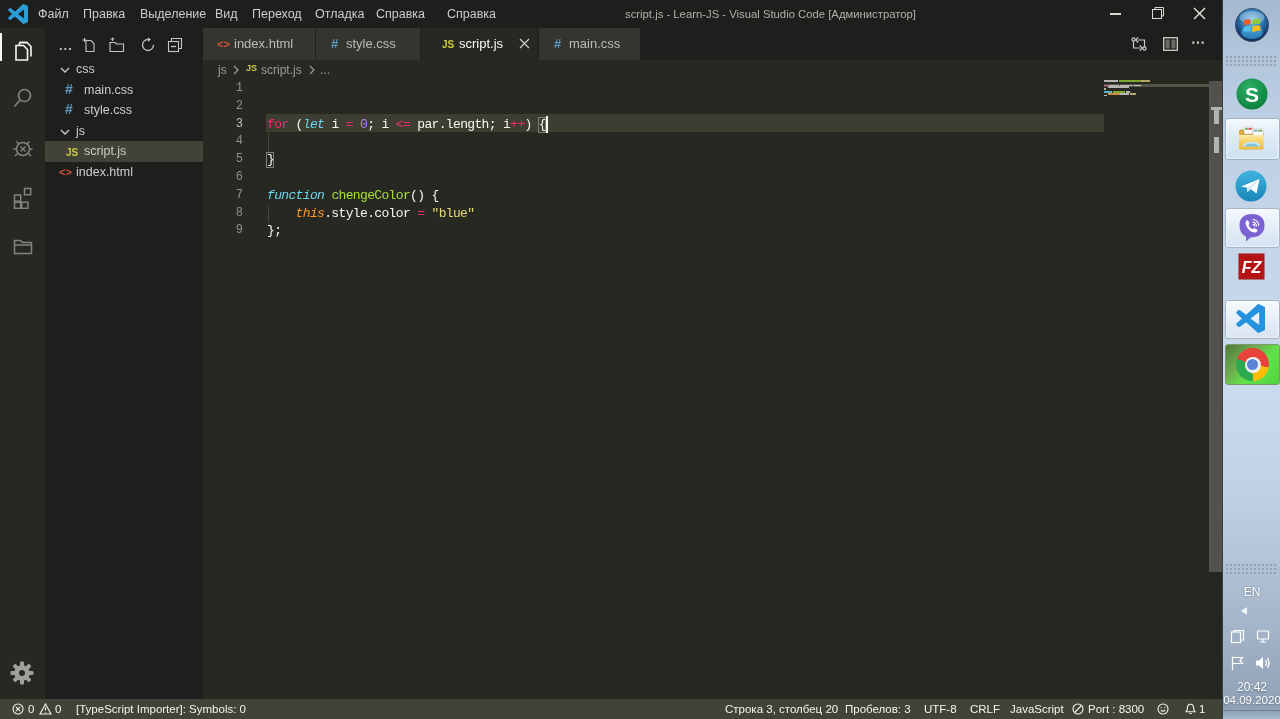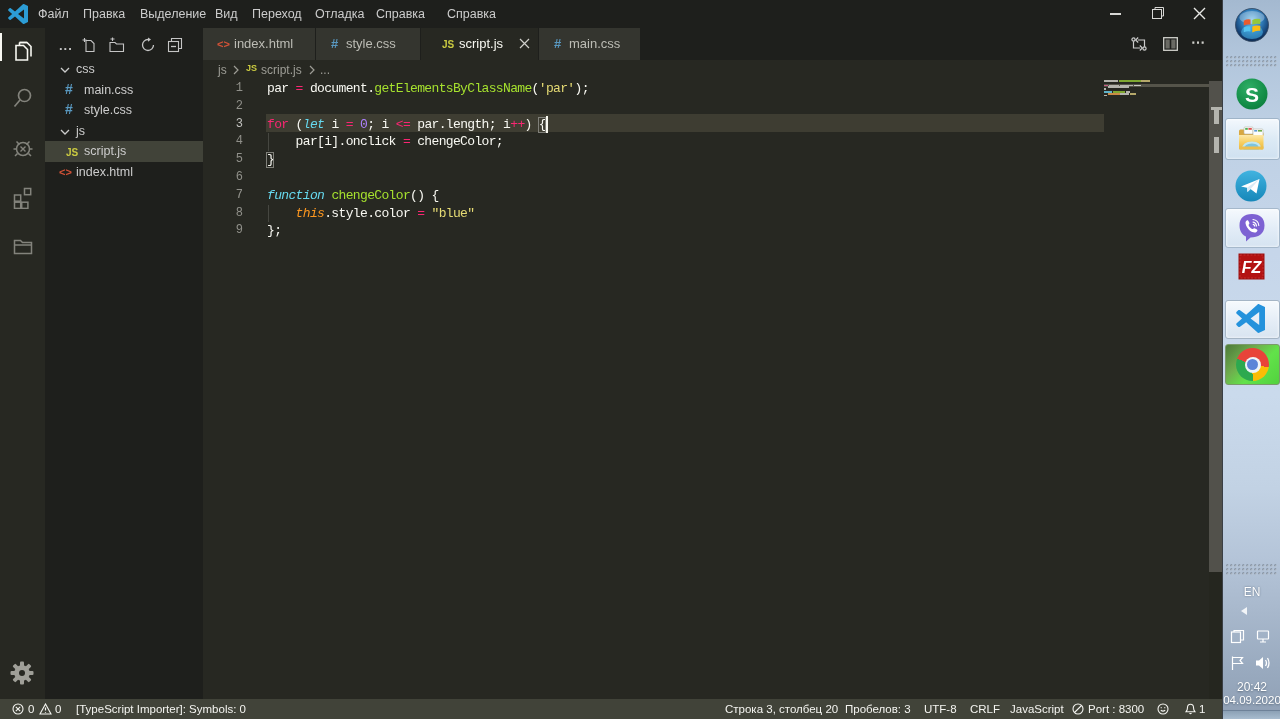--- a/index.html
+++ b/index.html
@@ -45,20 +45,21 @@
       <path fill-rule="evenodd" fill="#2c9dd6" d="M75.9 99.6c1.2.5 2.6.4 3.8-.2l20.6-9.9c2.2-1 3.6-3.2 3.6-5.6V16.1c0-2.4-1.4-4.6-3.6-5.6L79.7.6c-1.5-.7-3.3-.5-4.7.4-.2.1-.4.3-.6.5L35 37.4 13.8 21.3c-1.9-1.5-4.5-1.3-6.2.4L2.3 26.6c-2.1 1.9-2.1 5.2 0 7.1L20.7 50 2.3 66.3c-2.1 1.9-2.1 5.2 0 7.1l5.3 4.9c1.7 1.6 4.3 1.8 6.2.4L35 62.6l39.4 35.9c.4.5 1 .8 1.5 1.1zM80 27.7 50.2 50 80 72.3V27.7z"></path>
     </svg>
     <div class="menuitem" style="left:38px">Файл</div>
     <div class="menuitem" style="left:83px">Правка</div>
     <div class="menuitem" style="left:140px">Выделение</div>
     <div class="menuitem" style="left:215px">Вид</div>
     <div class="menuitem" style="left:252px">Переход</div>
     <div class="menuitem" style="left:315px">Отладка</div>
     <div class="menuitem" style="left:376px">Справка</div>
     <div class="menuitem" style="left:447px">Справка</div>
+    <div id="wintitle">script.js - Learn-JS - Visual Studio Code [Администратор]</div>
     <div class="abs" style="left:1110px;top:13px;width:11px;height:1.5px;background:#d8d8d5"></div>
     <svg class="abs" style="left:1152px;top:7px" width="12" height="12" viewBox="0 0 12 12">
       <rect x="0.5" y="2.5" width="9" height="9" fill="none" stroke="#d8d8d5" stroke-width="1"></rect>
       <path d="M3 2.5 L3 0.5 L11.5 0.5 L11.5 9 L10 9" fill="none" stroke="#d8d8d5" stroke-width="1"></path>
     </svg>
     <svg class="abs" style="left:1193px;top:7px" width="13" height="13" viewBox="0 0 13 13">
       <path d="M1 1 L12 12 M12 1 L1 12" stroke="#e8e8e5" stroke-width="1.4"></path>
     </svg>
   </div>
   <div id="activitybar">
@@ -215,23 +216,21 @@
     <div class="lnum" style="left:0;top:20px">1</div>
     <div class="lnum" style="left:0;top:37.8px">2</div>
     <div class="lnum" style="left:0;top:55.6px;color:#c2c2bf">3</div>
     <div class="lnum" style="left:0;top:73.4px">4</div>
     <div class="lnum" style="left:0;top:91.2px">5</div>
     <div class="lnum" style="left:0;top:109px">6</div>
     <div class="lnum" style="left:0;top:126.8px">7</div>
     <div class="lnum" style="left:0;top:144.6px">8</div>
     <div class="lnum" style="left:0;top:162.4px">9</div>
 
-    <div class="codeline" style="top:20px">par <span class="mk">=</span> document.<span class="mg">getElementsByClassName</span>(<span class="my">'par'</span>);</div>
     <div class="codeline" style="top:55.6px"><span class="mk">for</span> (<span class="mc">let</span> i <span class="mk">=</span> <span class="mp">0</span>; i <span class="mk">&lt;=</span> par.length; i<span class="mk">++</span>) {</div>
-    <div class="codeline" style="top:73.4px">    par[i].onclick <span class="mk">=</span> chengeColor;</div>
     <div class="codeline" style="top:91.2px">}</div>
     <div class="codeline" style="top:126.8px"><span class="mc">function</span> <span class="mg">chengeColor</span>() {</div>
     <div class="codeline" style="top:144.6px">    <span class="mo">this</span>.style.color <span class="mk">=</span> <span class="my">"blue"</span></div>
     <div class="codeline" style="top:162.4px">};</div>
 
     <div class="abs" style="left:335px;top:56.6px;width:8px;height:16px;border:1px solid #80807a"></div>
     <div class="abs" style="left:62.5px;top:92.2px;width:8px;height:16px;border:1px solid #80807a"></div>
 
     <div class="abs" style="left:343px;top:56px;width:2px;height:17px;background:#f8f8f0"></div>
 

